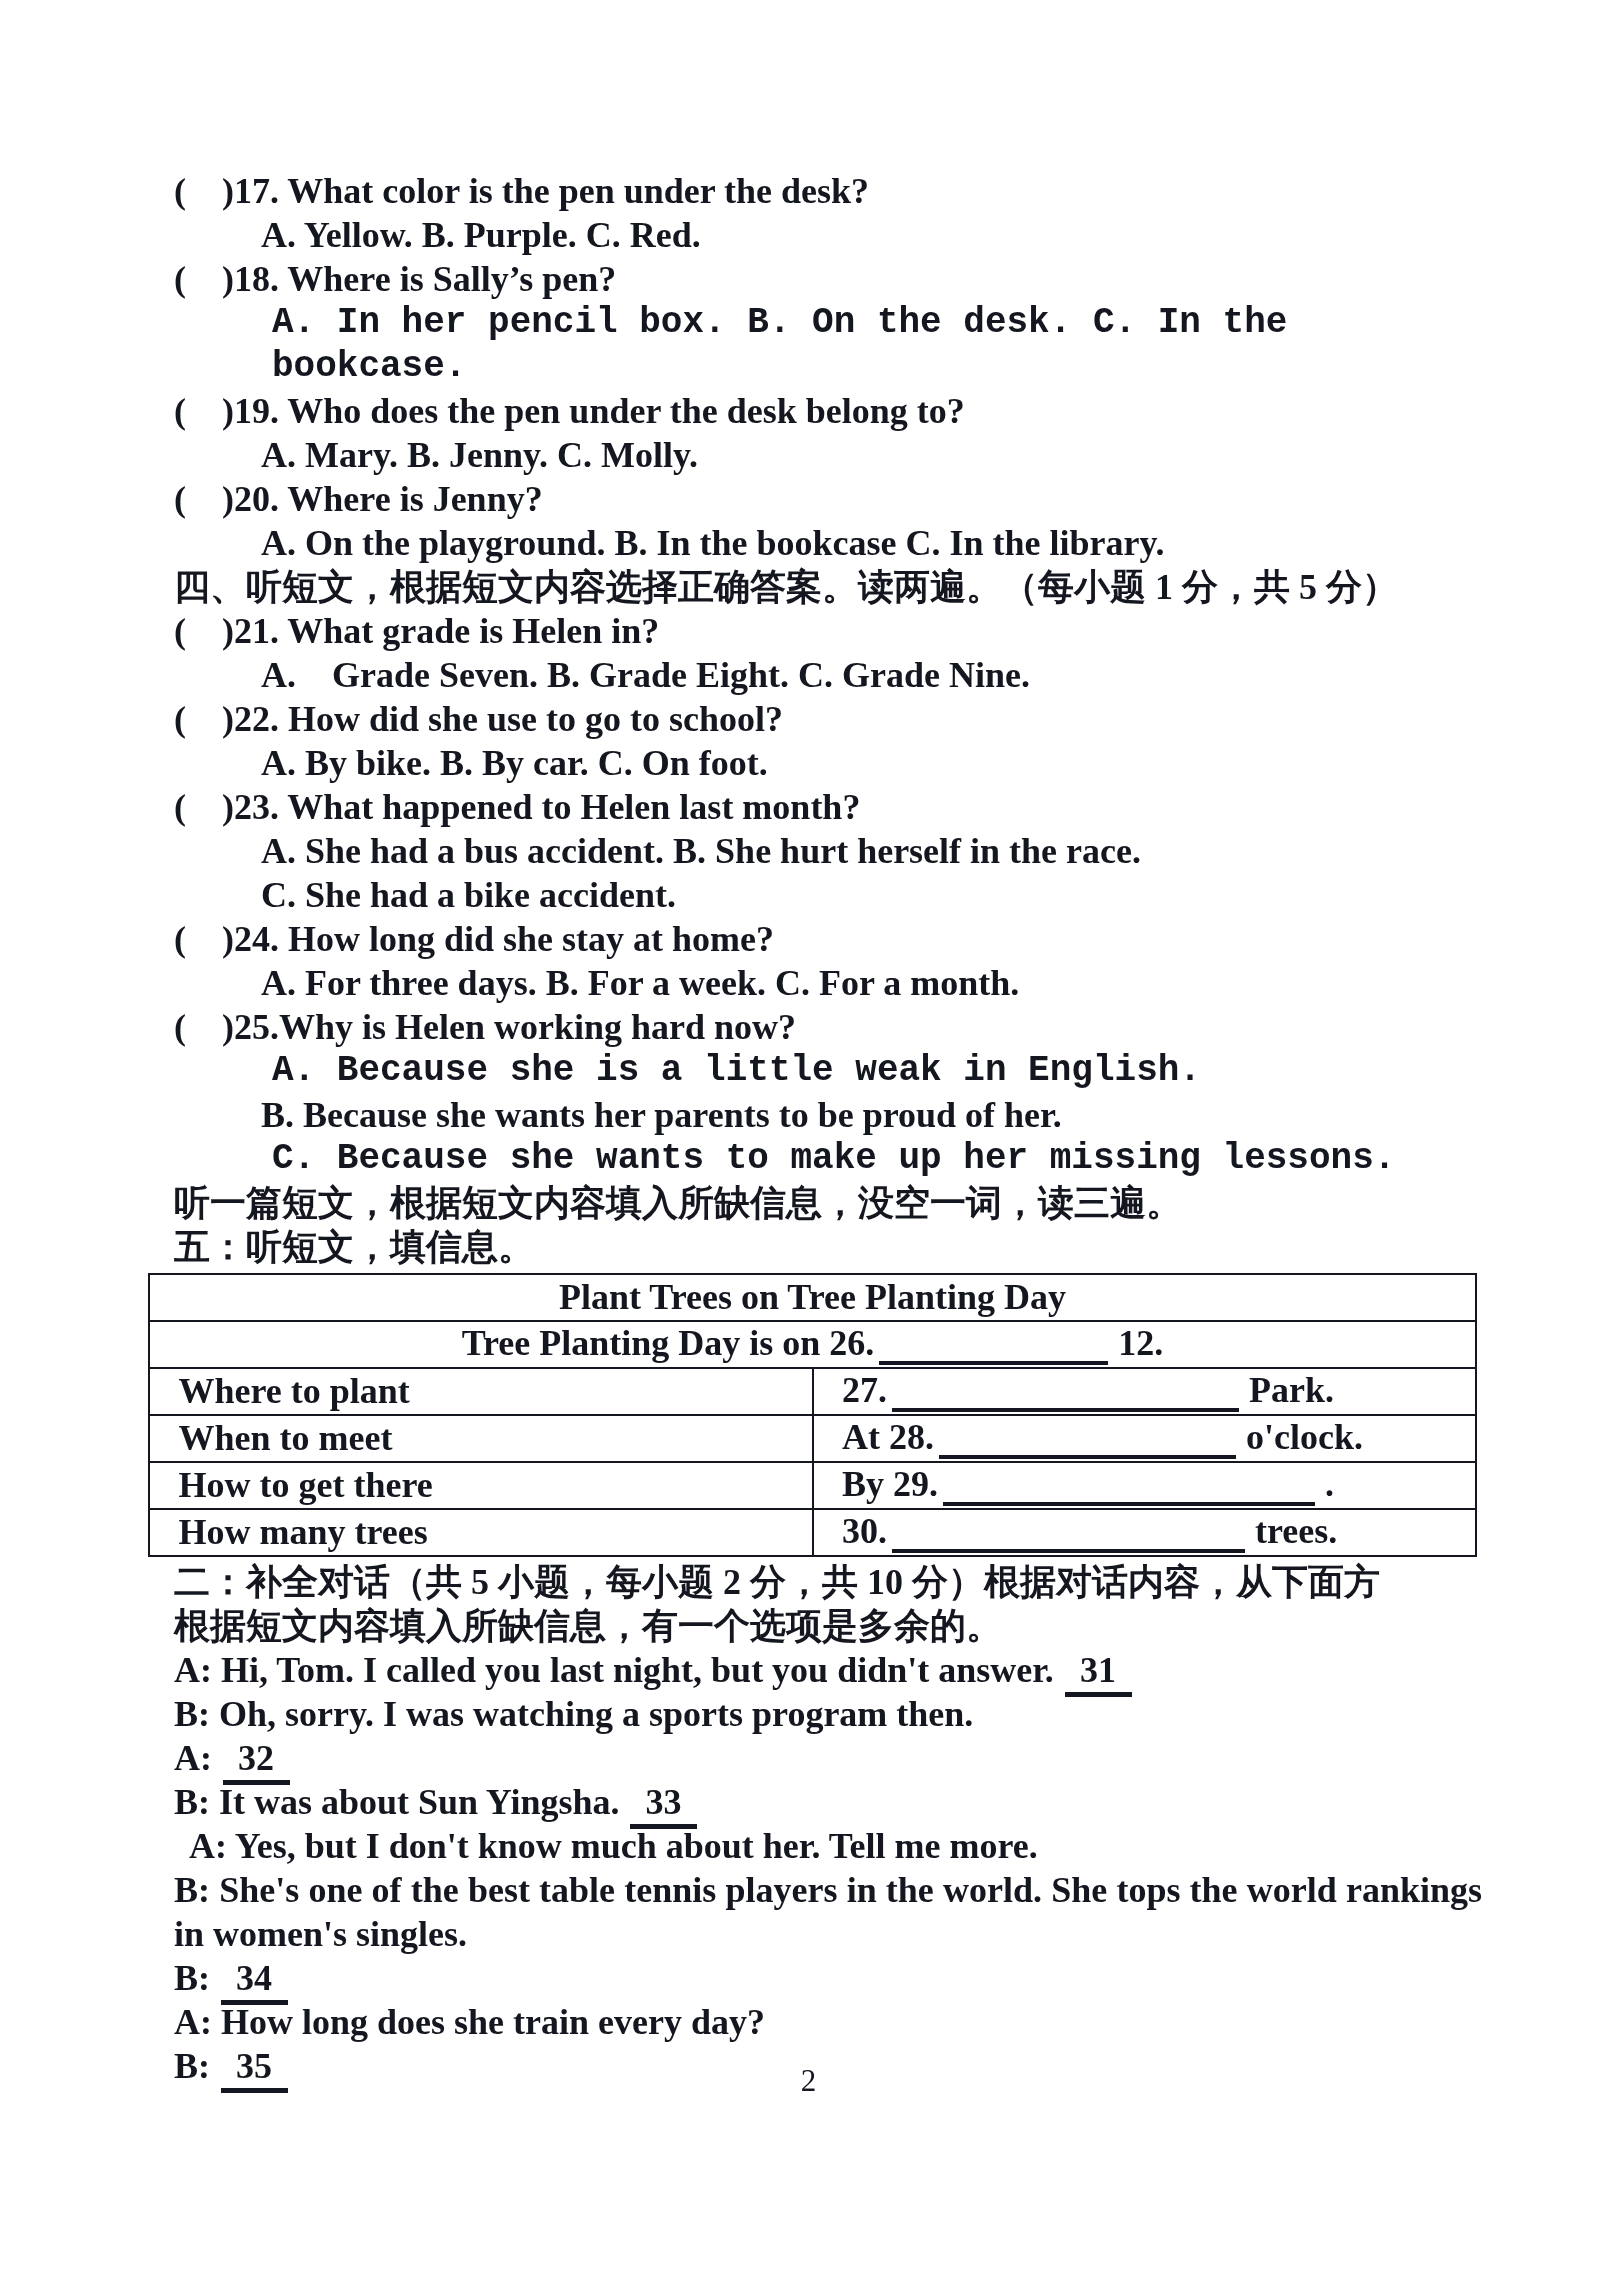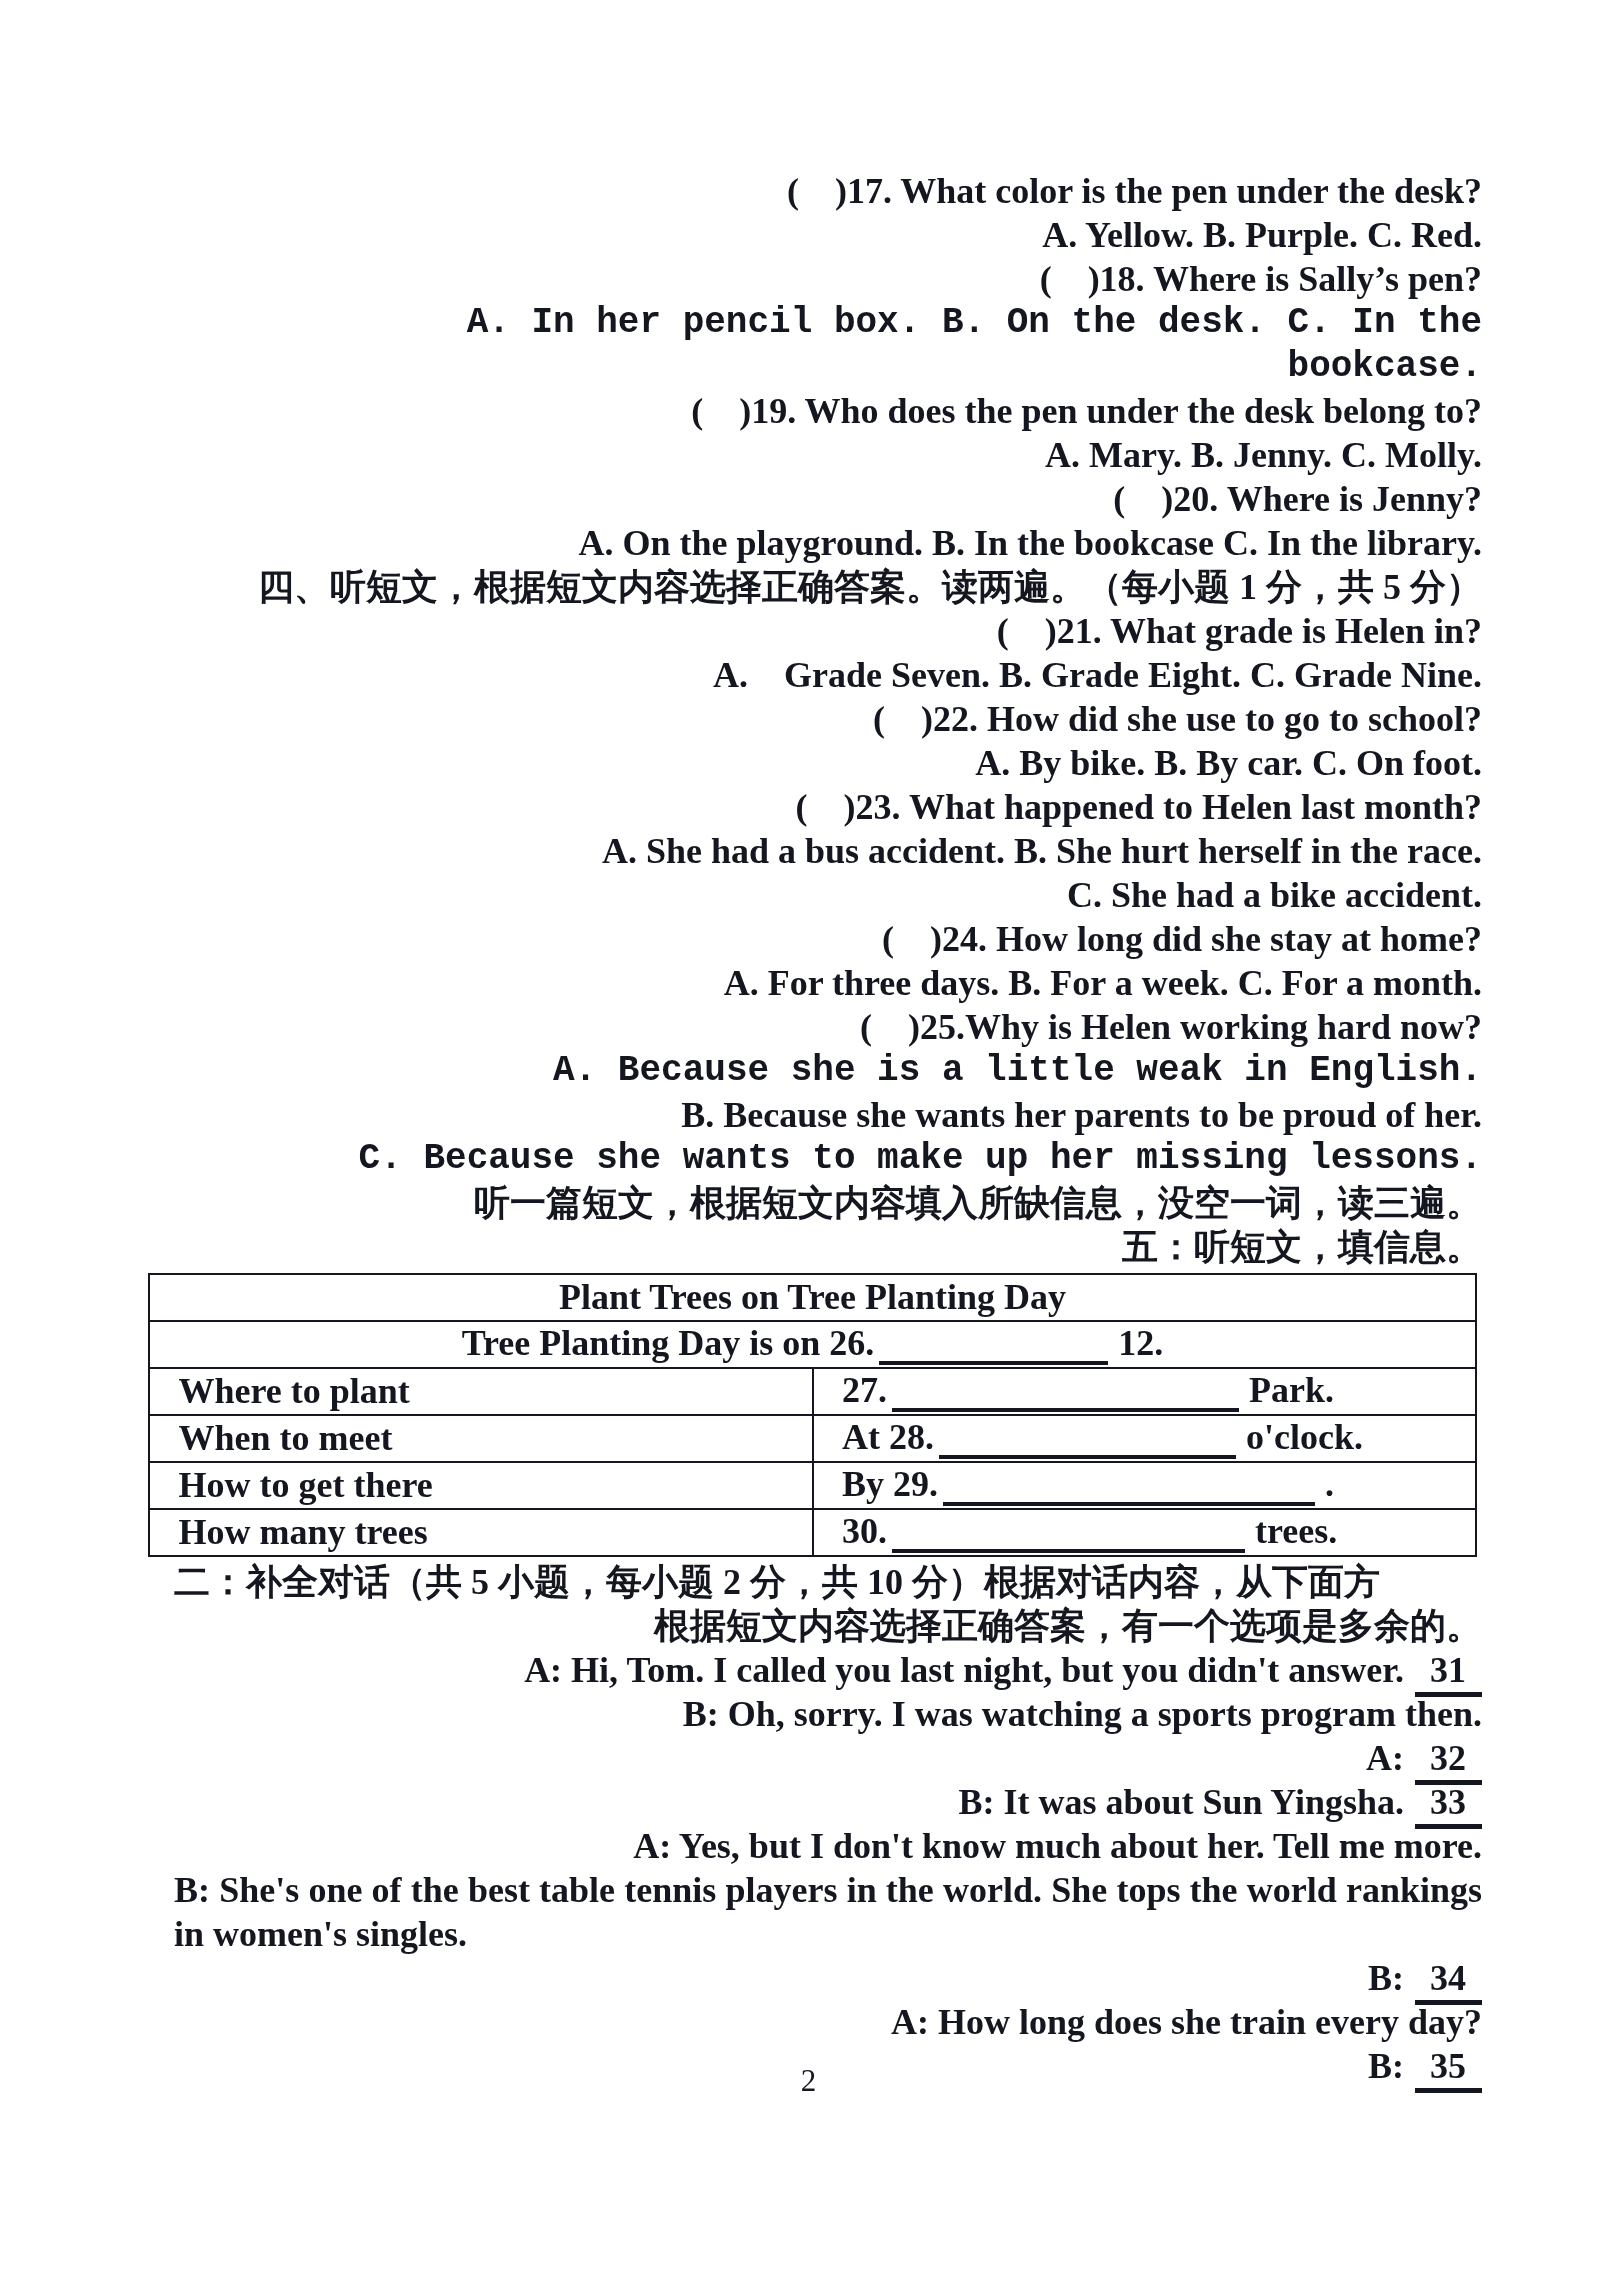--- a/index.html
+++ b/index.html
@@ -9,21 +9,21 @@
     background:#ffffff;
     color:#14171f;
     font-family:"Liberation Serif","DejaVu Serif",serif;
     font-weight:bold;
     font-size:36px;
     line-height:44px;
     box-sizing:border-box;
     padding:169px 135px 0 174px;
     overflow:hidden;
   }
-  .line{min-height:44px;text-align:right;}
+  .line{min-height:44px;}
   .opt{padding-left:87px;}
   .opt2{padding-left:98px;font-family:Liberation Mono, monospace;}
   .ind{padding-left:15px;}
   .justify{text-align:justify;}
   
   table.fill{
     border-collapse:collapse;
     width:1329px;
     margin:3.7px 0 3.7px -26px;
     table-layout:fixed;
@@ -131,21 +131,21 @@
     <tr>
       <td>How many trees</td>
       <td>
         <span>30.</span><span class="blank b570"></span><span>trees.</span>
       </td>
     </tr>
   </tbody>
     </table>
 
   <div class="line justify">二：补全对话（共 5 小题，每小题 2 分，共 10 分）根据对话内容，从下面方</div>
-  <div class="line">根据短文内容选择正确答案，有一个选项是多余的。</div>
+  <div class="line">根据短文内容填入所缺信息，有一个选项是多余的。</div>
 
   <div class="line">
     <span>A: Hi, Tom. I called you last night, but you didn't answer.</span><span class="ublank">31</span>
   </div>
   <div class="line">
     <span>B: Oh, sorry. I was watching a sports program then.</span>
   </div>
   <div class="line">
     <span>A:</span><span class="ublank">32</span>
   </div>

